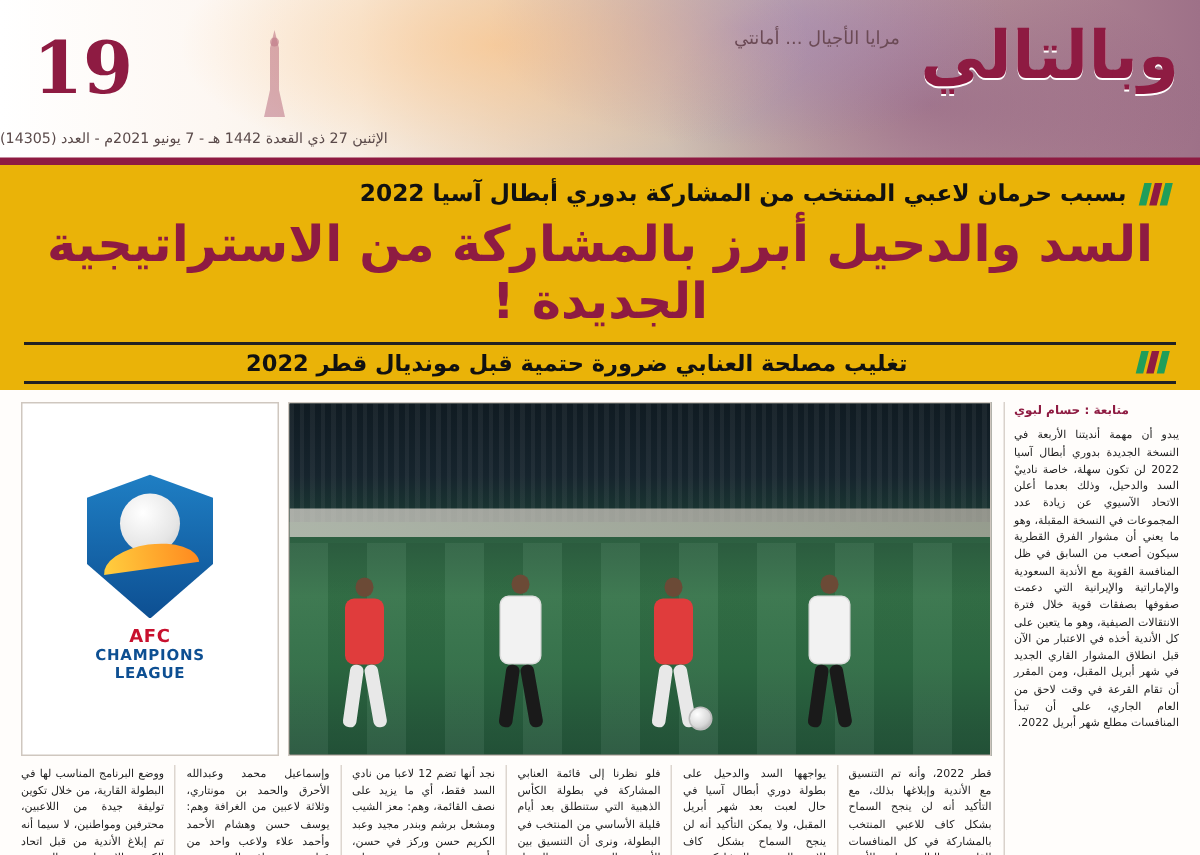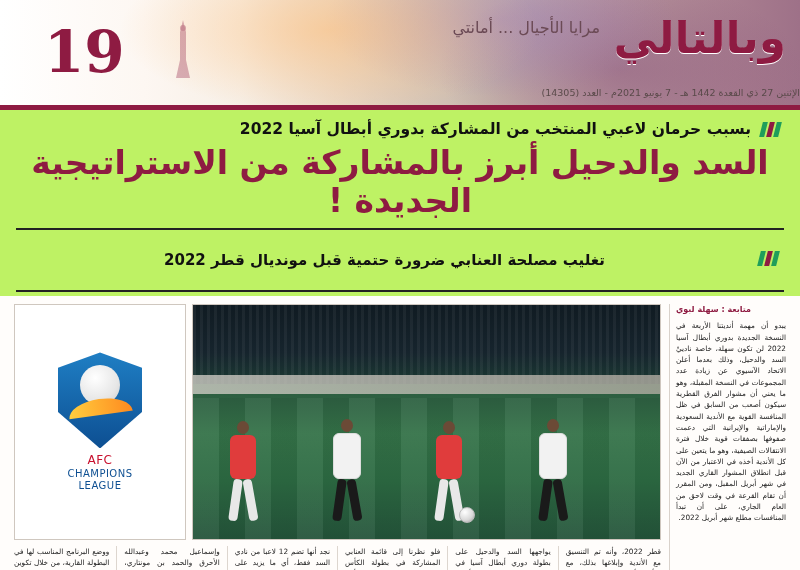--- a/index.html
+++ b/index.html
@@ -39,46 +39,45 @@
     letter-spacing:1px;
     font-family:"DejaVu Sans","Liberation Sans",sans-serif;
   }
   .logo-main{
     font-size:44px;font-weight:bold;color:#8e1b42;
     margin-top:2px;
     text-shadow:0 1px 0 #fff;
   }
   .pagenum{
     position:absolute;top:18px;left:22px;
-    font-size:58px;font-weight:bold;color:#8e1b42;
+    font-size:48px;font-weight:bold;color:#8e1b42;
     font-family:"DejaVu Serif","Liberation Serif",serif;
-    margin-left:22px;
   }
   .issue-line{
     position:absolute;bottom:10px;left:0;right:0;
-    text-align:right;font-size:9.5px;color:#5a4a4a;
+    text-align:left;font-size:9.5px;color:#5a4a4a;
   }
   .mast-slogan{
     position:absolute;top:18px;right:200px;
-    font-size:16px;color:#6b4a55;
+    font-size:12px;color:#6b4a55;
     letter-spacing:.5px;
   }
   .tower{
     position:absolute;top:20px;left:170px;
     width:26px;height:62px;
     opacity:.55;
   }
   .mast-rule{
     position:absolute;bottom:0;left:0;right:0;height:3px;
     background:#8e1b42;
   }
   
   .head-area{
     padding:10px 16px 4px 16px;
-    background:#bef264;
+    background:#eab308;
   }
   .kicker-row{
     display:flex;align-items:center;justify-content:flex-start;
     gap:10px;
   }
   .kicker{
     font-size:15.5px;font-weight:bold;color:#111;
     letter-spacing:0;
   }
   .flag-bars{display:inline-flex;gap:2px;align-items:center;margin-right:4px;}
@@ -86,24 +85,24 @@
   .fb1{background:#1f9e5a;} .fb2{background:#8e1b42;} .fb3{background:#1f9e5a;}
   .headline{
     margin-top:6px;
     font-size:33px;font-weight:bold;color:#8e1b42;
     text-align:center;
     line-height:1.15;
     letter-spacing:-.5px;
   }
   .subhead-row{
     margin-top:8px;
-    display:flex;align-items:flex-start;gap:8px;
+    display:flex;align-items:center;gap:8px;
     border-top:2px solid #222;
     border-bottom:2px solid #222;
-    padding:21px 2px;
+    padding:3px 2px;
   }
   .subhead{
     flex:1;text-align:center;
     font-size:15px;font-weight:bold;color:#111;
     letter-spacing:4px;
   }
   
   .body-area{
     display:flex;
     gap:8px;
@@ -192,21 +191,21 @@
     position:absolute;left:50%;top:34%;transform:translate(-50%,-50%);
     width:40px;height:40px;border-radius:50%;
     background:radial-gradient(circle at 38% 32%,#fff,#e6e6e6 62%,#c9c9c9);
   }
   .acl-swoosh{
     position:absolute;left:12%;right:12%;top:48%;height:16px;
     background:linear-gradient(90deg,#ffcf3f,#ff8a1f);
     border-radius:50%/100% 100% 0 0;
     transform:rotate(-8deg);
   }
-  .acl-text{font-size:10px;font-weight:normal;color:#0d4f92;line-height:1.15;letter-spacing:.5px;}
+  .acl-text{font-size:10px;font-weight:bold;color:#0d4f92;line-height:1.15;letter-spacing:.5px;}
   .acl-text .afc{font-size:12px;color:#c8102e;}
   .cols-row{
     flex:1;display:flex;gap:7px;min-height:0;
   }
   .cols-row .col{flex:1;}
   .col-sep{width:1px;background:#ddd6cf;}
 </style>
 </head>
 <body>
 
@@ -250,21 +249,21 @@
           <i class="fb2"></i>
           <i class="fb3"></i>
         </span>
       <span class="subhead">تغليب مصلحة العنابي ضرورة حتمية قبل مونديال قطر 2022</span>
     </div>
   </div>
 
   <div class="body-area">
 
     <div class="col col-right">
-      <div class="byline">متابعة : سهلة لبوي</div>
+      <div class="byline">متابعة : حسام لبوي</div>
       <div>يبدو أن مهمة أنديتنا الأربعة في النسخة الجديدة بدوري أبطال آسيا 2022 لن تكون سهلة، خاصة نادييْ السد والدحيل، وذلك بعدما أعلن الاتحاد الآسيوي عن زيادة عدد المجموعات في النسخة المقبلة، وهو ما يعني أن مشوار الفرق القطرية سيكون أصعب من السابق في ظل المنافسة القوية مع الأندية السعودية والإماراتية والإيرانية التي دعمت صفوفها بصفقات قوية خلال فترة الانتقالات الصيفية، وهو ما يتعين على كل الأندية أخذه في الاعتبار من الآن قبل انطلاق المشوار القاري الجديد في شهر أبريل المقبل، ومن المقرر أن تقام القرعة في وقت لاحق من العام الجاري، على أن تبدأ المنافسات مطلع شهر أبريل 2022.</div>
     </div>
 
     <div class="center-stack">
 
       <div class="photo-row">
 
         <div class="photo">
           <div class="pitch"></div>
           <div class="stand"></div>

